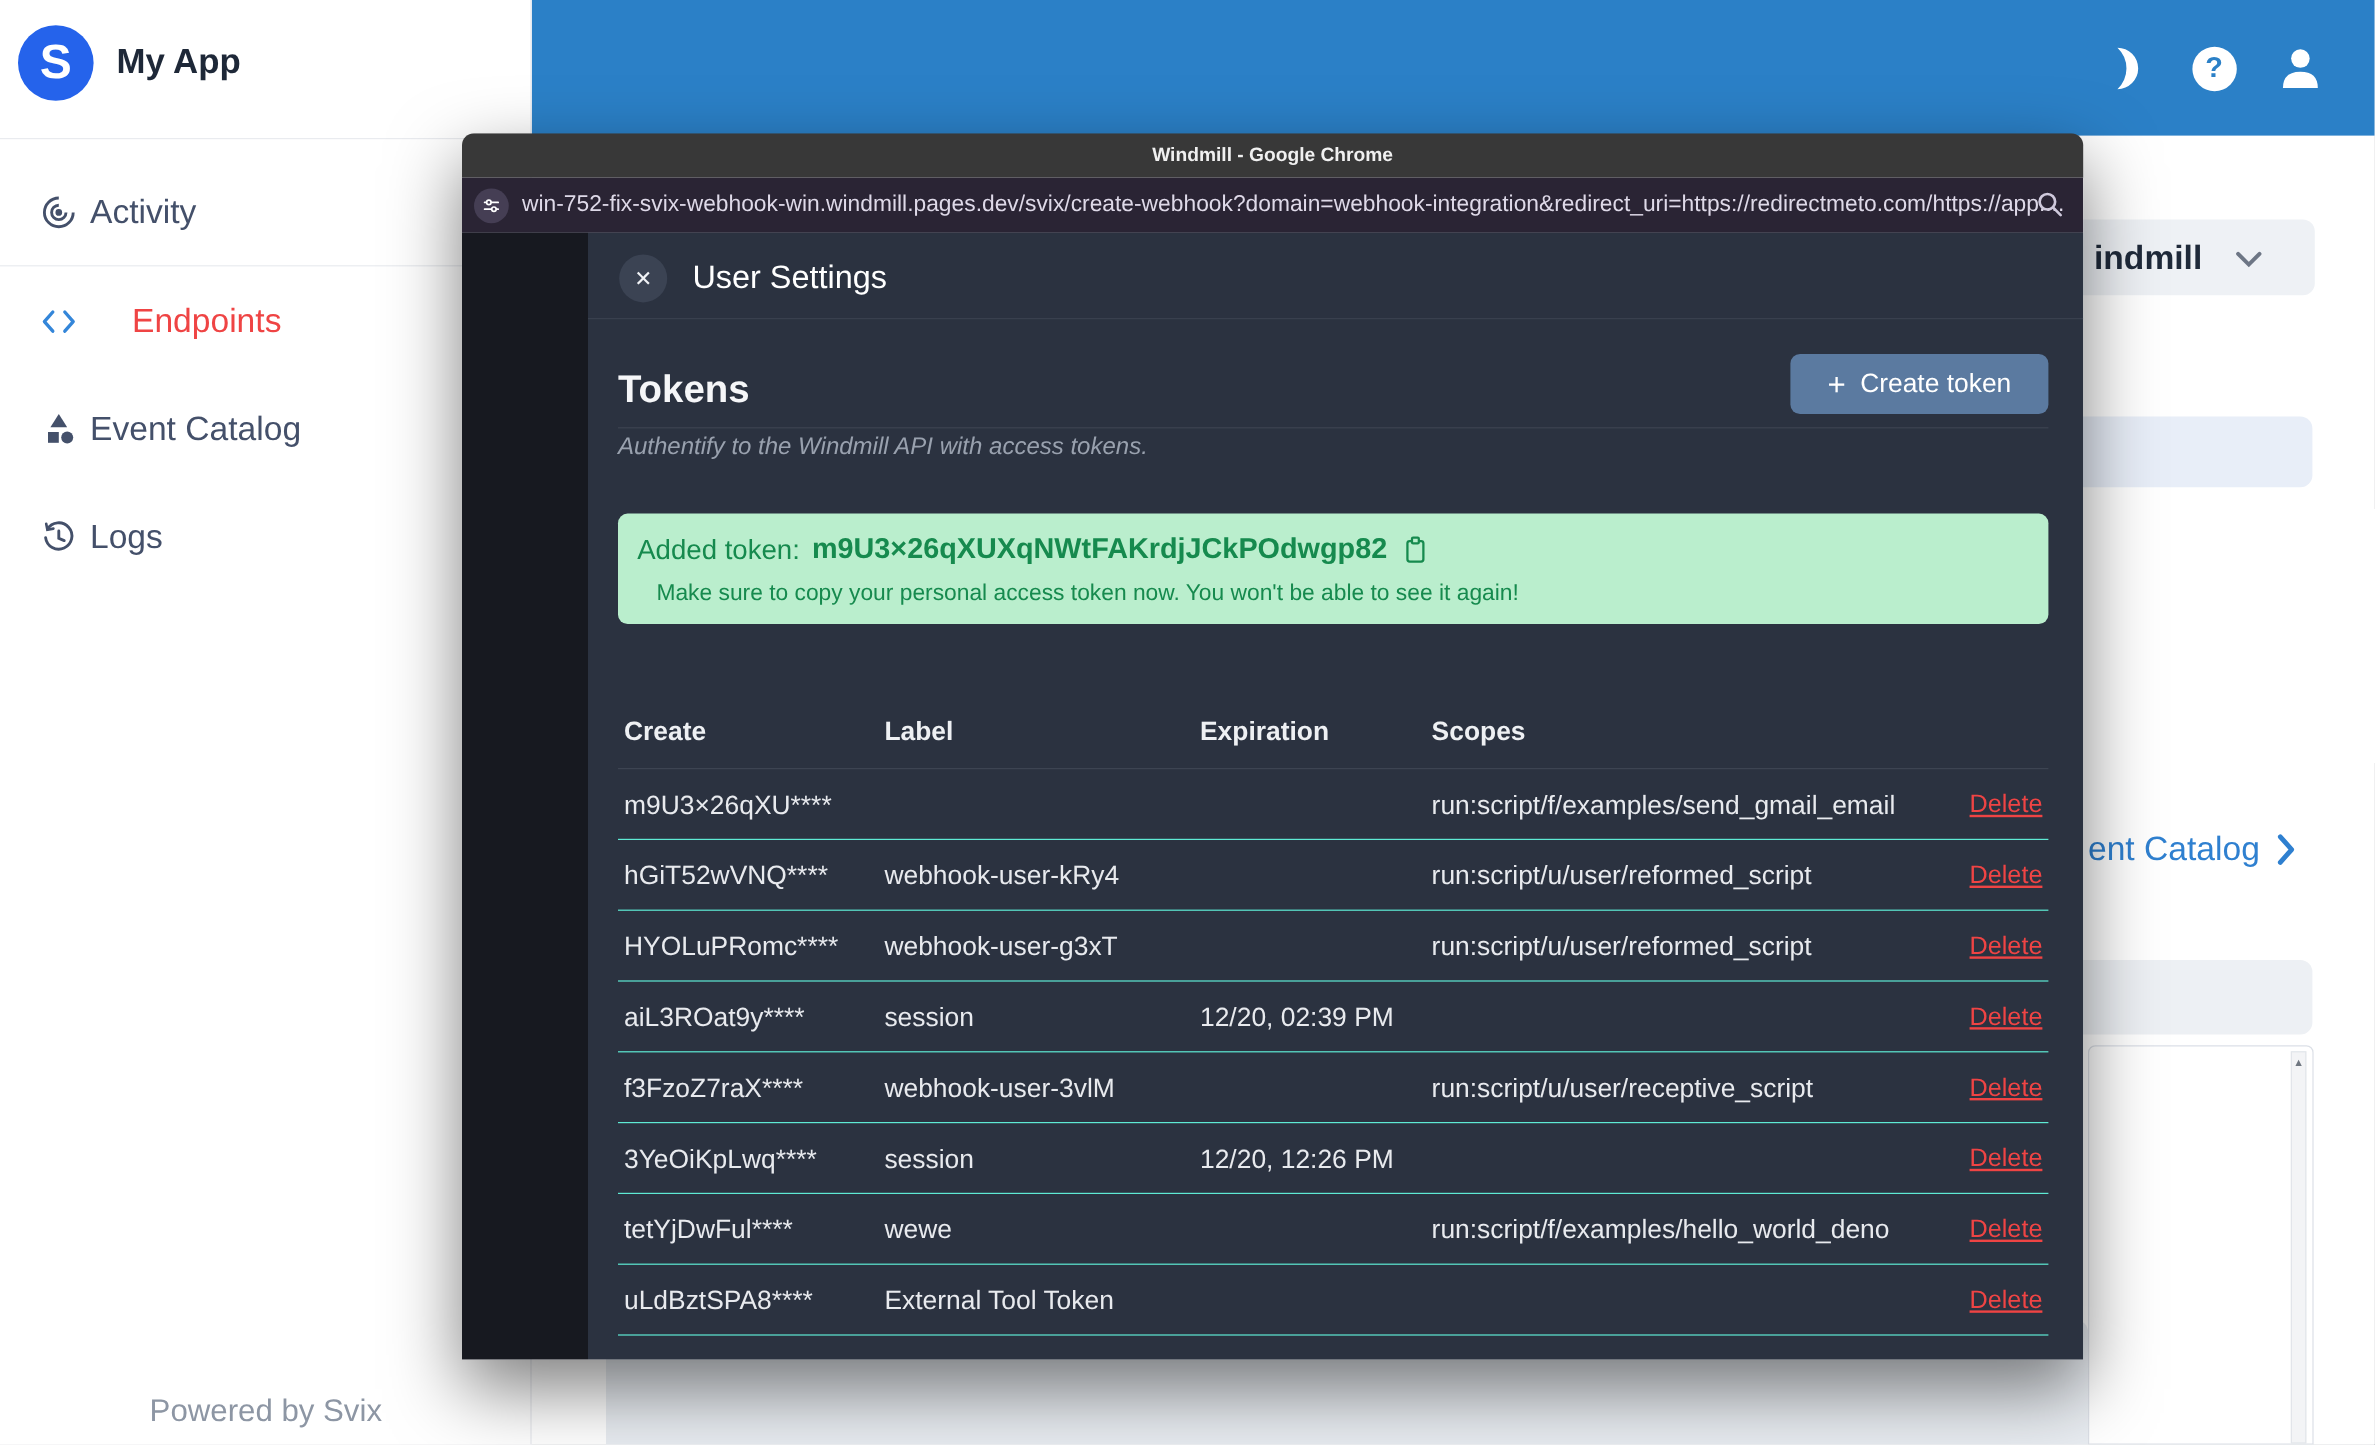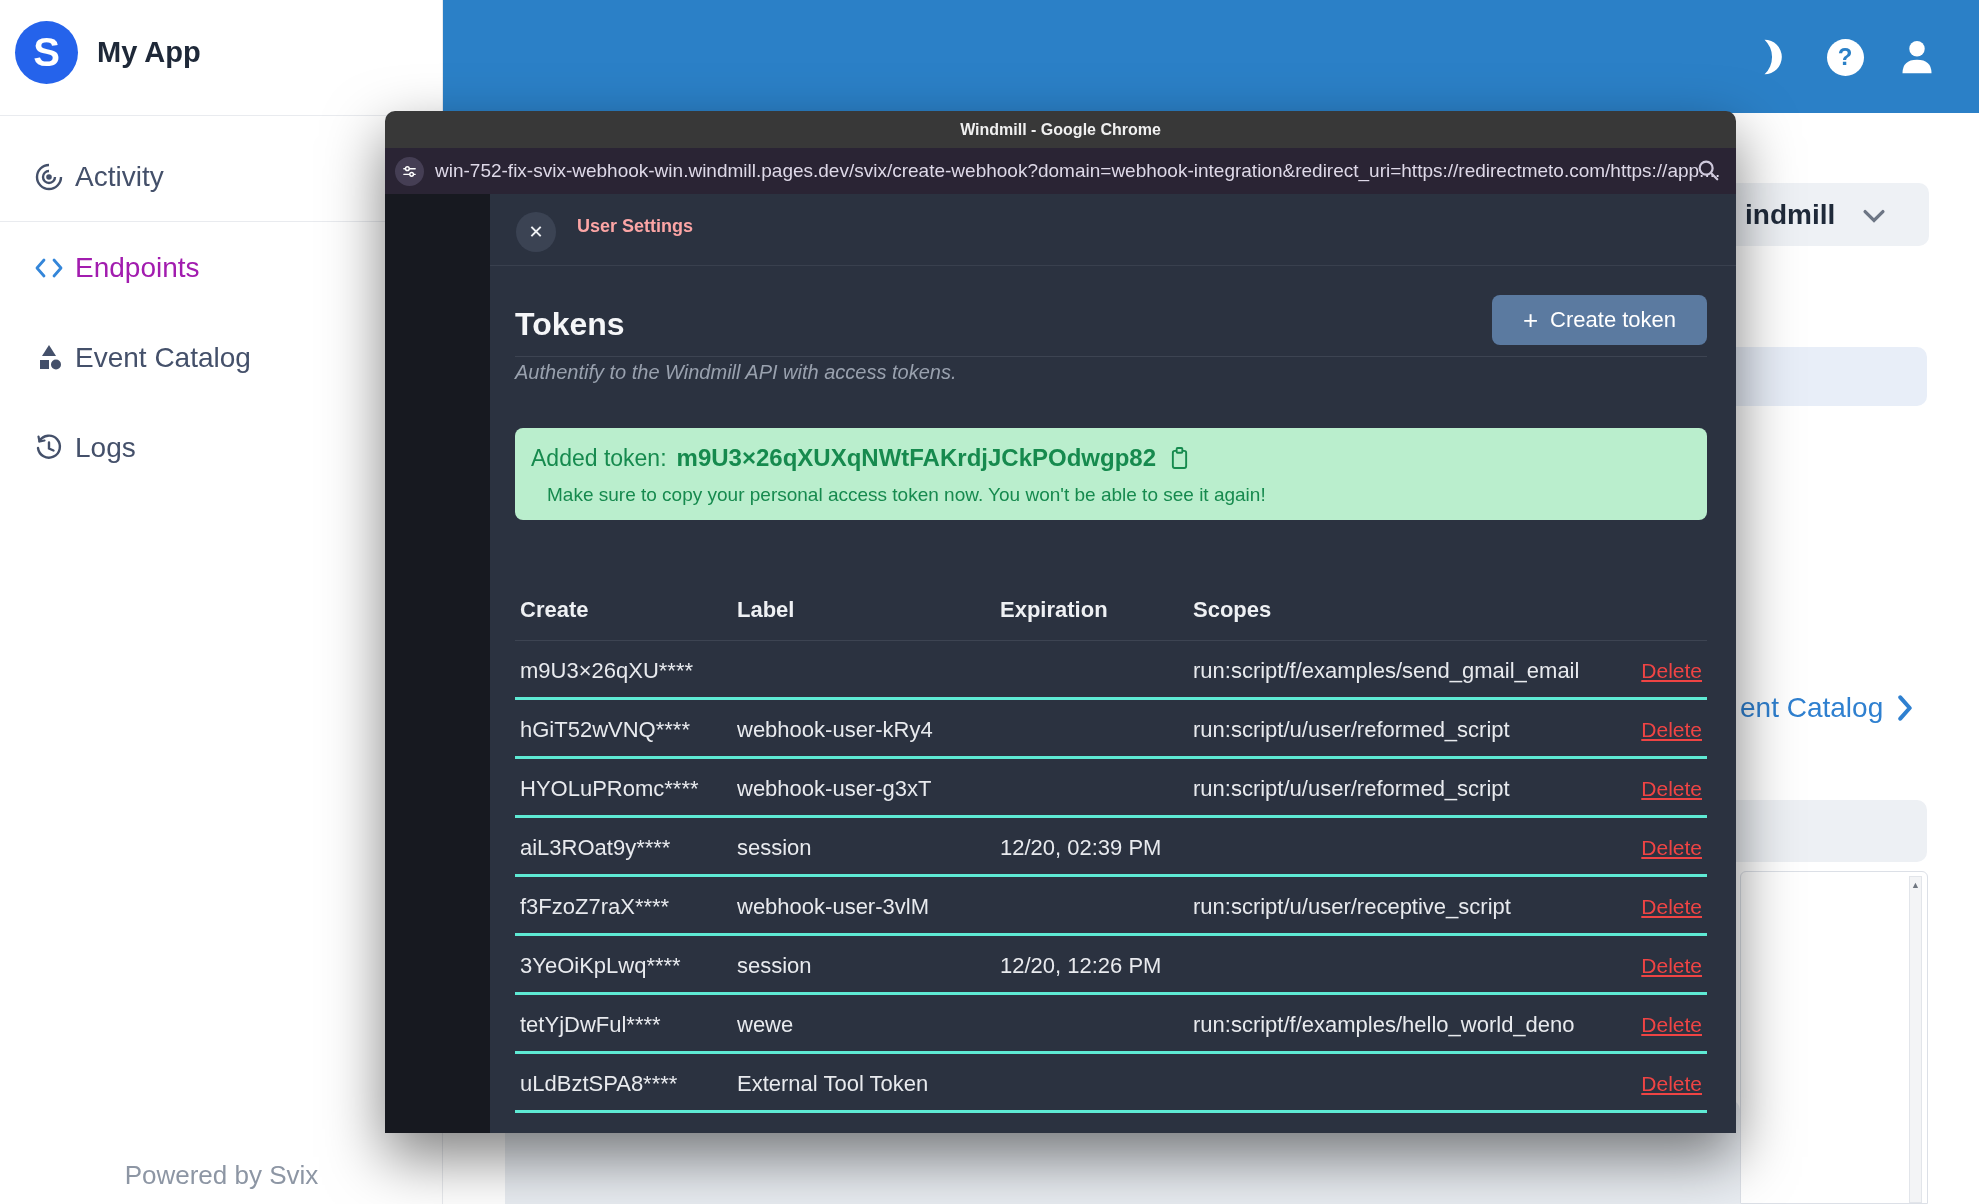--- a/index.html
+++ b/index.html
@@ -13,21 +13,21 @@
   .hdr-icon { top:36px; width:42px; height:42px; display:flex; align-items:center; justify-content:center; cursor:pointer; }
   .help-circle { width:37px; height:37px; border-radius:50%; background:#ffffff; color:#2b80c7; font-size:24px; font-weight:700; display:flex; align-items:center; justify-content:center; }
 
   .sidebar { left:0; top:0; width:443px; height:1204px; background:#ffffff; border-right:1px solid #e8eaee; }
   .logo { left:15px; top:21px; width:63px; height:63px; border-radius:50%; background:#2563eb; color:#fff; display:flex; align-items:center; justify-content:center; font-size:40px; font-weight:700; }
   .app-title { left:97px; top:36px; font-size:29px; font-weight:700; color:#1e2838; }
   .sb-divider { left:0; height:1px; background:#e9ebef; width:443px; }
   .nav-item { left:0; width:443px; height:60px; display:flex; align-items:center; cursor:pointer; }
   .nav-item .ic { position:absolute; left:33px; width:32px; height:32px; display:flex; align-items:center; justify-content:center; }
   .nav-item .lbl { position:absolute; left:75px; font-size:28px; color:#44506a; }
-  .nav-item.active .lbl { color:#a21caf; }
+  .nav-item.active .lbl { color:#ef4444;margin-left:35px; }
   .powered { left:0; top:1160px; width:443px; text-align:center; font-size:26px; color:#8d96a4; }
 
   .pill { left:1660px; top:183px; width:269px; height:63px; background:#eef1f5; border-radius:10px; cursor:pointer; }
   .pill .txt { position:absolute; left:85px; top:0; line-height:63px; font-size:28px; font-weight:700; color:#1f2a3a; }
   .pill .chev { position:absolute; left:202px; top:26px; }
   .lightrect1 { left:1660px; top:347px; width:267px; height:59px; background:#e8eef8; border-radius:10px; }
   .lightrect2 { left:1660px; top:800px; width:267px; height:62px; background:#edf0f4; border-radius:10px; }
   .catalog-link { left:1740px; top:692px; display:flex; align-items:center; gap:14px; cursor:pointer; }
   .catalog-link .txt { font-size:28px; color:#2f80d0; }
   .side-panel { left:1740px; top:871px; width:188px; height:333px; background:#ffffff; border:1px solid #dce0e7; border-radius:6px 6px 0 0; }
@@ -43,37 +43,37 @@
   .urlbar { left:0; top:37px; width:1351px; height:46px; background:#2a2434; }
   .sitebadge { position:absolute; left:10px; top:9px; width:29px; height:29px; border-radius:50%; background:#453e54; display:flex; align-items:center; justify-content:center; cursor:pointer; }
   .urltext { position:absolute; left:50px; top:0; line-height:46px; font-size:19px; color:#ded9e8; white-space:nowrap; }
   .zoomicon { position:absolute; right:16px; top:10px; cursor:pointer; }
   .wincontent { left:0; top:83px; width:1351px; height:939px; background:#2b3240; }
   .darkstrip { left:0; top:0; width:105px; height:939px; background:#171920; }
 
   
   .modal { left:105px; top:0; width:1246px; height:939px; background:#2b3240; color:#e8eaee; }
   .close-btn { left:26px; top:18px; width:40px; height:40px; border-radius:50%; background:#3b4353; color:#f1f3f6; font-size:18px; display:flex; align-items:center; justify-content:center; cursor:pointer; }
-  .modal-title { left:87px; top:22px; font-size:18px; font-weight:700; color:#fca5a5; }
+  .modal-title { left:87px; top:22px; font-size:27px; font-weight:400; color:#ffffff; }
   .mdivider { left:0; top:71px; width:1246px; height:1px; background:#39404e; }
   .tokens-title { left:25px; top:112px; font-size:32px; font-weight:700; color:#f5f6f8; }
   .create-btn { left:1002px; top:101px; width:215px; height:50px; background:#5b7aa0; border-radius:8px; color:#ffffff; display:flex; align-items:center; justify-content:center; gap:12px; font-size:22px; cursor:pointer; }
   .create-btn .plus { font-size:26px; font-weight:400; }
   .mdivider2 { left:25px; top:162px; width:1192px; height:1px; background:#3d4452; }
   .subtitle { left:25px; top:167px; font-size:20px; font-style:italic; color:#99a1ae; }
   .banner { left:25px; top:234px; width:1192px; height:92px; background:#baeecd; border-radius:8px; color:#168a4e; }
   .banner .l1 { position:absolute; left:16px; top:16px; font-size:23px; display:flex; align-items:center; gap:10px; }
   .banner .l1 b { font-size:24px; }
   .banner .copy { cursor:pointer; display:inline-flex; margin-left:4px; }
   .banner .l2 { position:absolute; left:32px; top:56px; font-size:19px; }
 
   .thead { left:25px; top:384px; width:1192px; height:63px; border-bottom:1px solid #3d4452; font-weight:600; font-size:22px; color:#eef0f3; }
   .thead span, .trow span, .trow a { position:absolute; top:0; white-space:nowrap; }
   .thead span { line-height:63px; }
-  .trow { left:25px; width:1192px; height:59px; border-bottom:3px solid #5eead4; font-size:22px; }
+  .trow { left:25px; width:1192px; height:59px; border-bottom:1px solid #5eead4; font-size:22px; }
   .trow span { line-height:59px; color:#e8eaee; }
   .c1 { left:5px; } .c2 { left:222px; } .c3 { left:485px; } .c4 { left:678px; }
   .del { right:5px; left:auto !important; line-height:59px; color:#ef4444; font-weight:400; font-size:21px; text-decoration:underline; cursor:pointer; }
 </style>
 </head>
 <body>
 
 <div class="screen">
 
   <div class="abs blue-header">

